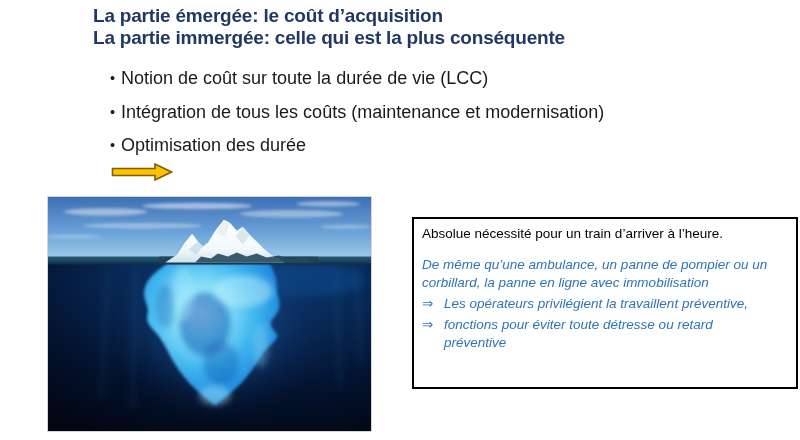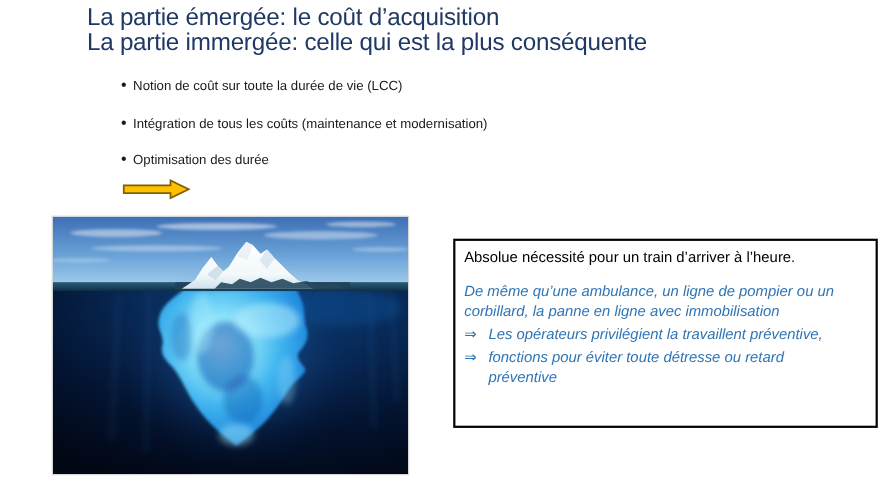--- a/index.html
+++ b/index.html
@@ -6,30 +6,30 @@
   html,body { width:800px; height:440px; }
   body {
     position:relative;
     background:#ffffff;
     font-family:"Liberation Sans", sans-serif;
     overflow:hidden;
   }
 
   
   .slide-title {
-    position:absolute; left:79px; top:5px;
-    color:#1F3864; font-size:22px; font-weight:400;
+    position:absolute; left:93px; top:5px;
+    color:#1F3864; font-size:19px; font-weight:700;
     line-height:21.5px; letter-spacing:-0.2px; white-space:nowrap;
   }
 
   
   .bullet-list { position:absolute; left:110px; top:62px; }
   .bullet-row { display:flex; align-items:flex-start; height:33.5px; line-height:33.5px; }
   .bullet-marker { width:11px; font-size:14.5px; color:#1a1a1a; }
-  .bullet-text { font-size:12px; color:#1a1a1a; white-space:nowrap; }
+  .bullet-text { font-size:18px; color:#1a1a1a; white-space:nowrap; }
 
   
   .proc-arrow { position:absolute; left:111px; top:162px; width:62px; height:20px; }
 
   
   .iceberg-wrap {
     position:absolute; left:47px; top:196px; width:325px; height:236px;
     border:1px solid #d5d5d5;
   }
   .iceberg-wrap svg { display:block; width:100%; height:100%; }
@@ -191,21 +191,21 @@
 
     <path fill="#27495E" opacity="0.9" d="
       M148,66 L154,60 L164,62 L171,57 L181,60 L190,56 L200,60 L210,57 L220,61
       L232,59 L245,63 L258,61 L266,66 Z"></path>
   </svg>
 </div>
 
 <div class="callout" style="border-color: rgb(0, 0, 0);">
   <div class="callout-heading" style="color: rgb(0, 0, 0);">Absolue nécessité pour un train d’arriver à l’heure.</div>
   <div class="callout-body" style="color: rgb(46, 116, 181);">
-    <div class="callout-line">De même qu’une ambulance, un ligne de pompier ou un</div>
+    <div class="callout-line">De même qu’une ambulance, un panne de pompier ou un</div>
     <div class="callout-line">corbillard, la panne en ligne avec immobilisation</div>
 
     <div class="callout-point">
       <span class="point-marker">⇒</span>
       <div class="point-lines">
         <div class="callout-line">Les opérateurs privilégient la travaillent préventive,</div>
       </div>
     </div>
 
     <div class="callout-point">

